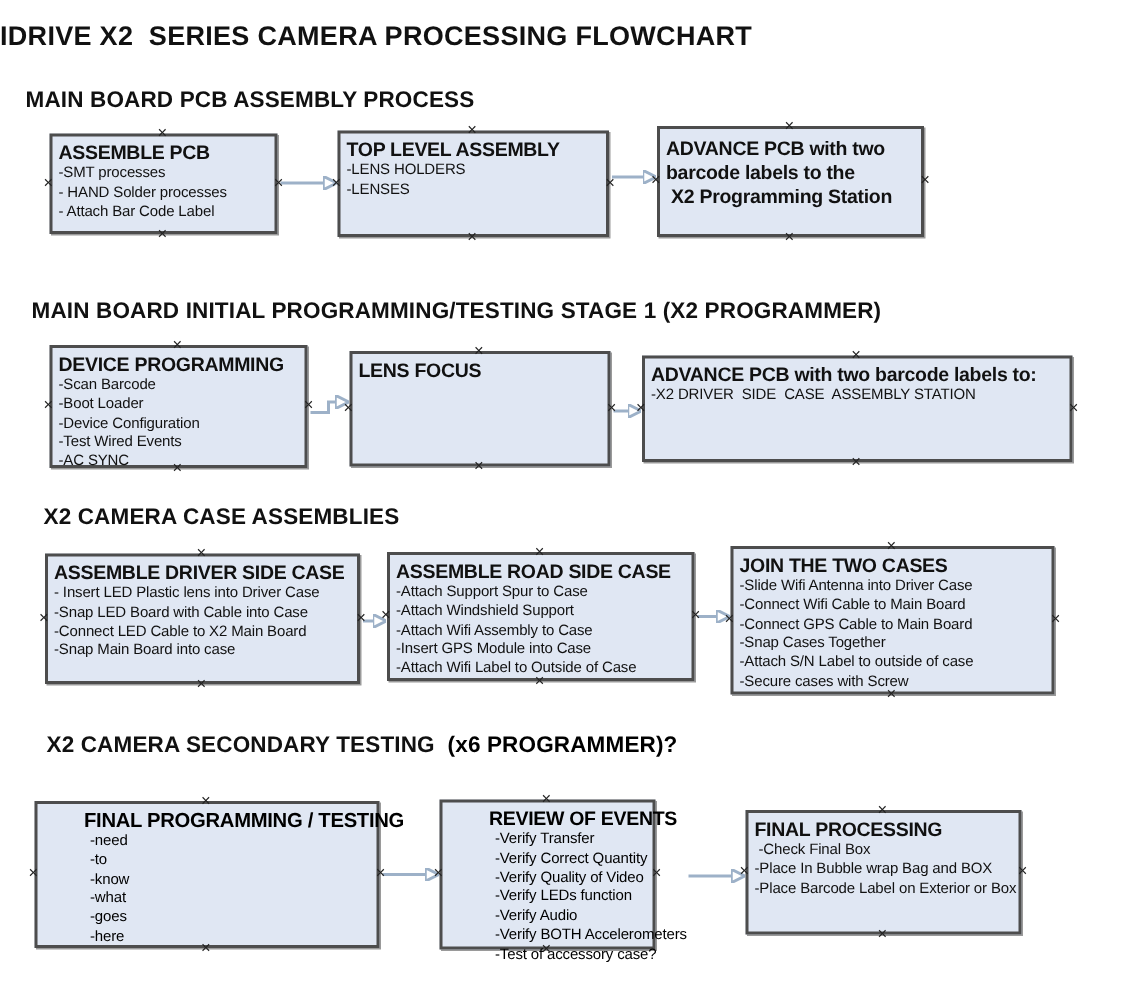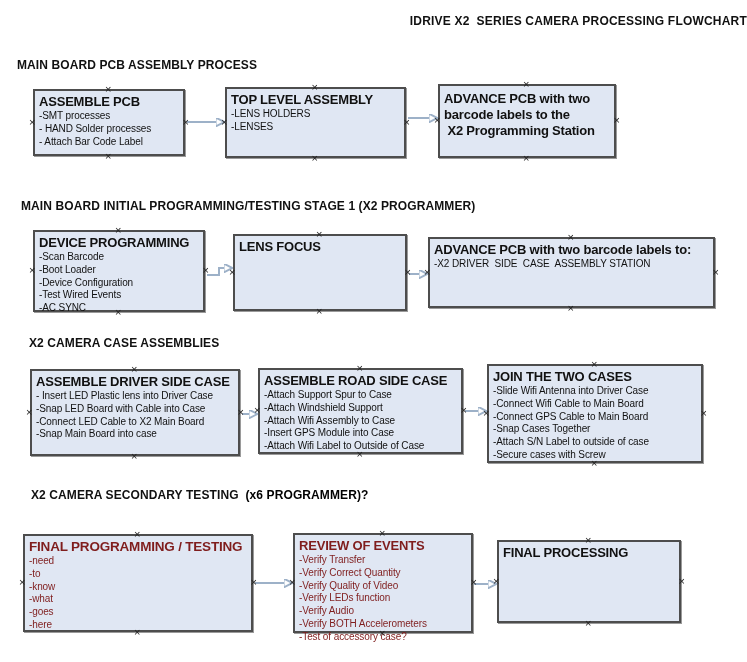--- a/index.html
+++ b/index.html
@@ -2,25 +2,25 @@
 <html><head>
 <meta charset="utf-8">
 <style>
   html,body{margin:0;padding:0;background:#fff;}
   #stage{
     position:relative;width:747px;height:662px;background:#ffffff;
     font-family:"Liberation Sans",sans-serif;color:#111;overflow:hidden;
   }
   
   .main-title{
-    position:absolute;top:14px;left:0;width:747px;text-align:right;
-    font-size:12px;font-weight:bold;letter-spacing:0.2px;white-space:pre;
+    position:absolute;top:14px;left:0;width:747px;text-align:left;
+    font-size:18px;font-weight:bold;letter-spacing:0.2px;white-space:pre;
   }
   .sec-head{
-    position:absolute;font-size:12px;font-weight:bold;white-space:pre;letter-spacing:0.1px;
+    position:absolute;font-size:15px;font-weight:bold;white-space:pre;letter-spacing:0.1px;
   }
   #sh1{left:17px;top:58px;}
   #sh2{left:21px;top:199px;}
   #sh3{left:29px;top:336px;}
   #sh4{left:31px;top:488px;}
   .red-text{color:#000000;}
   
   .node{
     position:absolute;box-sizing:border-box;
     background:#e0e7f3;border:2px solid #4d4d4d;
@@ -28,35 +28,35 @@
   }
   .ntitle{
     font-size:13px;font-weight:bold;line-height:15px;
     padding:3px 2px 0 4px;white-space:pre;letter-spacing:-0.2px;
   }
   .ntitle .tline{white-space:pre;}
   .items{padding:1px 0 0 4px;}
   .items .item{
     font-size:10px;line-height:12.8px;white-space:pre;letter-spacing:-0.1px;
   }
-  .node.red .ntitle,.node.red .items .item{color:#7f1d1d;}
+  .node.red .ntitle,.node.red .items .item{color:#000000;padding-left:31px;}
   
   #b11{left:33px;top:89px;width:152px;height:67px;}
   #b12{left:225px;top:87px;width:181px;height:71px;}
   #b13{left:438px;top:84px;width:178px;height:74px;}
   #b13 .ntitle{line-height:16px;padding-top:5px;}
   #b21{left:33px;top:230px;width:172px;height:82px;}
   #b22{left:233px;top:234px;width:174px;height:77px;}
   #b23{left:428px;top:237px;width:287px;height:71px;}
   #b31{left:30px;top:369px;width:210px;height:87px;}
   #b32{left:258px;top:368px;width:205px;height:86px;}
   #b33{left:487px;top:364px;width:216px;height:99px;}
   #b41{left:23px;top:534px;width:230px;height:98px;}
   #b41 .ntitle{font-size:13.5px;}
-  #b42{left:293px;top:533px;width:180px;height:100px;}
+  #b42{left:293px;top:533px;width:144px;height:100px;}
   #b43{left:497px;top:540px;width:184px;height:83px;}
   
   .cp{position:absolute;font-style:normal;font-size:11px;line-height:10px;color:#222;}
   .cp::before{content:"\00d7";}
   .cp.t{top:-7px;left:50%;margin-left:-4px;}
   .cp.b{bottom:-7px;left:50%;margin-left:-4px;}
   .cp.l{left:-6px;top:50%;margin-top:-6px;}
   .cp.r{right:-6px;top:50%;margin-top:-6px;}
   
   .wires{position:absolute;left:0;top:0;pointer-events:none;}
@@ -226,15 +226,20 @@
         <div class="item">-Verify BOTH Accelerometers</div>
         <div class="item">-Test of accessory case?</div>
       </div>
   </div>
   <div class="node" id="b43">
     <i class="cp t"></i>
       <i class="cp b"></i>
       <i class="cp l"></i>
       <i class="cp r"></i>
     <div class="ntitle">FINAL PROCESSING</div>
+    <div class="items">
+        <div class="item"> -Check Final Box</div>
+        <div class="item">-Place In Bubble wrap Bag and BOX</div>
+        <div class="item">-Place Barcode Label on Exterior or Box</div>
+      </div>
   </div>
 
 </div>
 
 </body></html>

